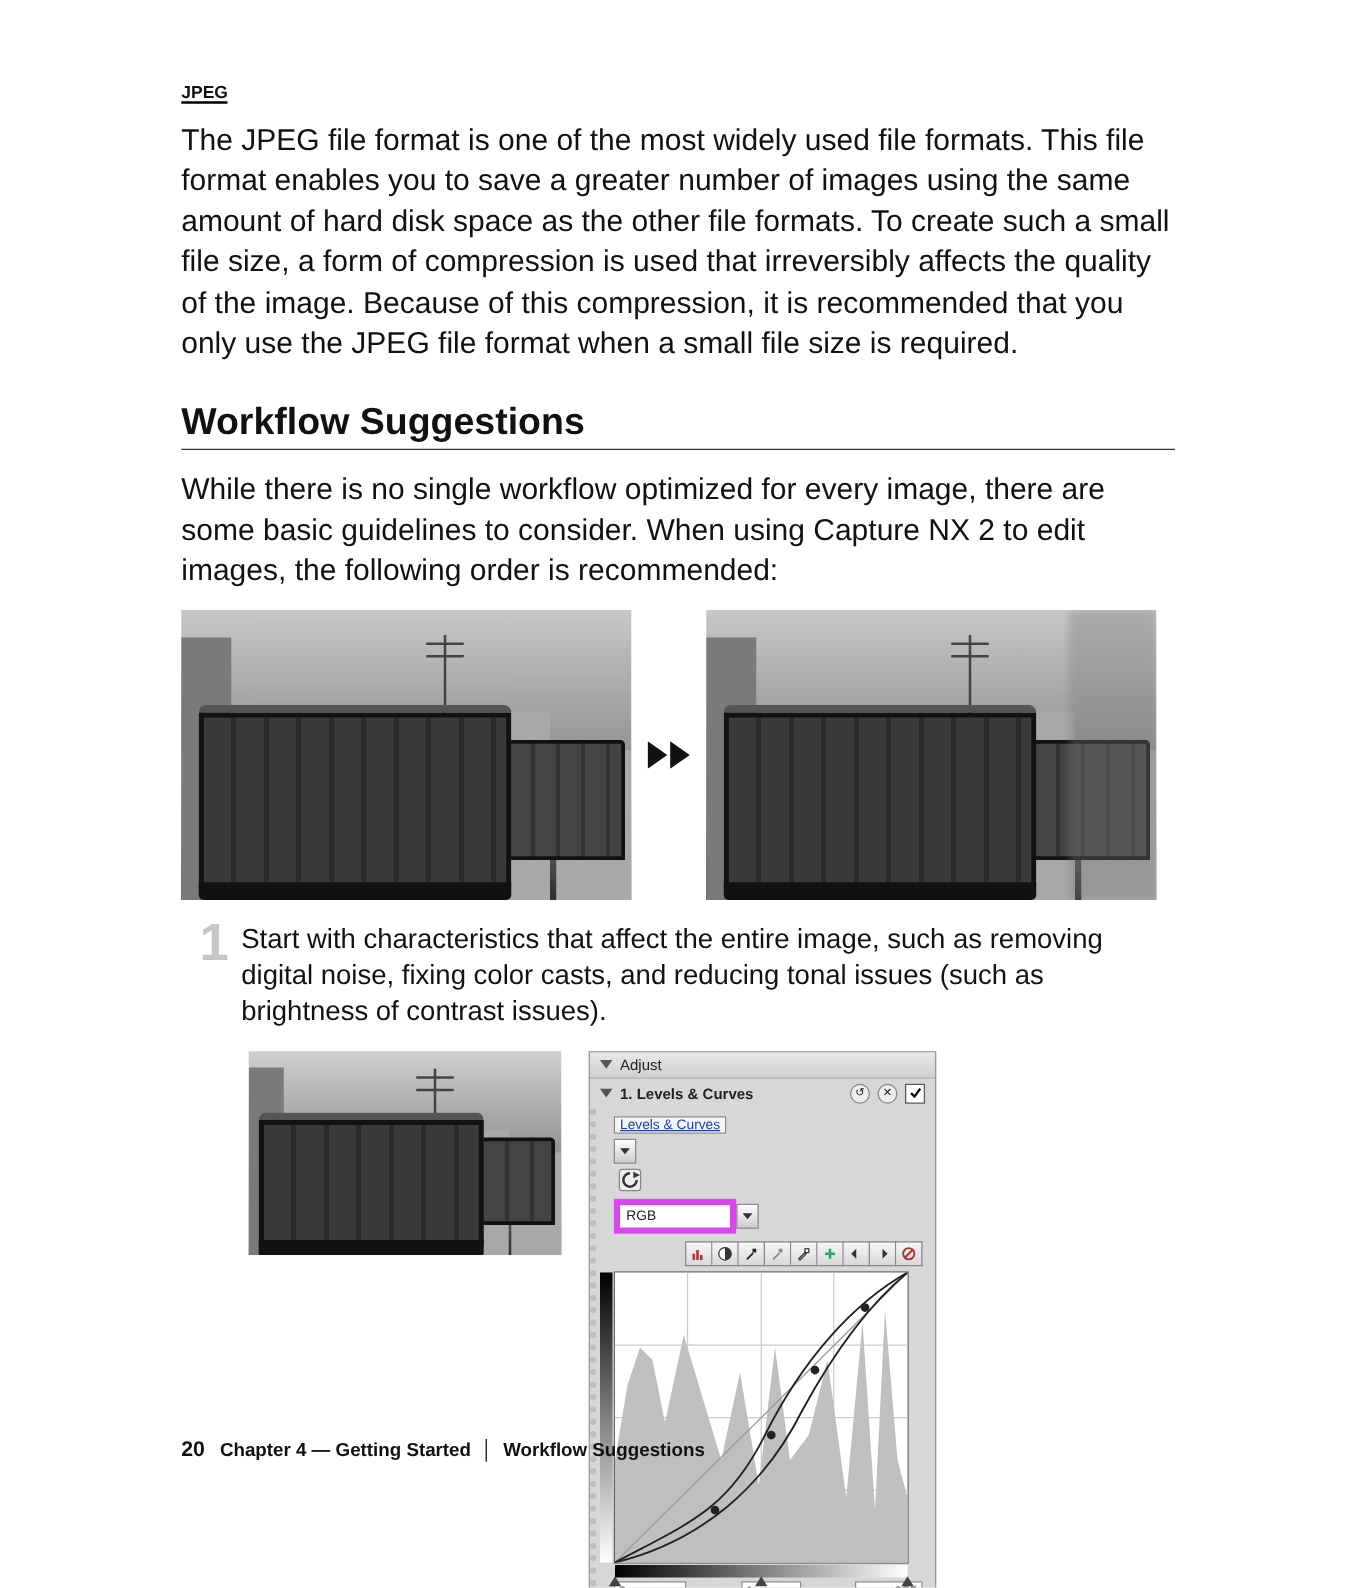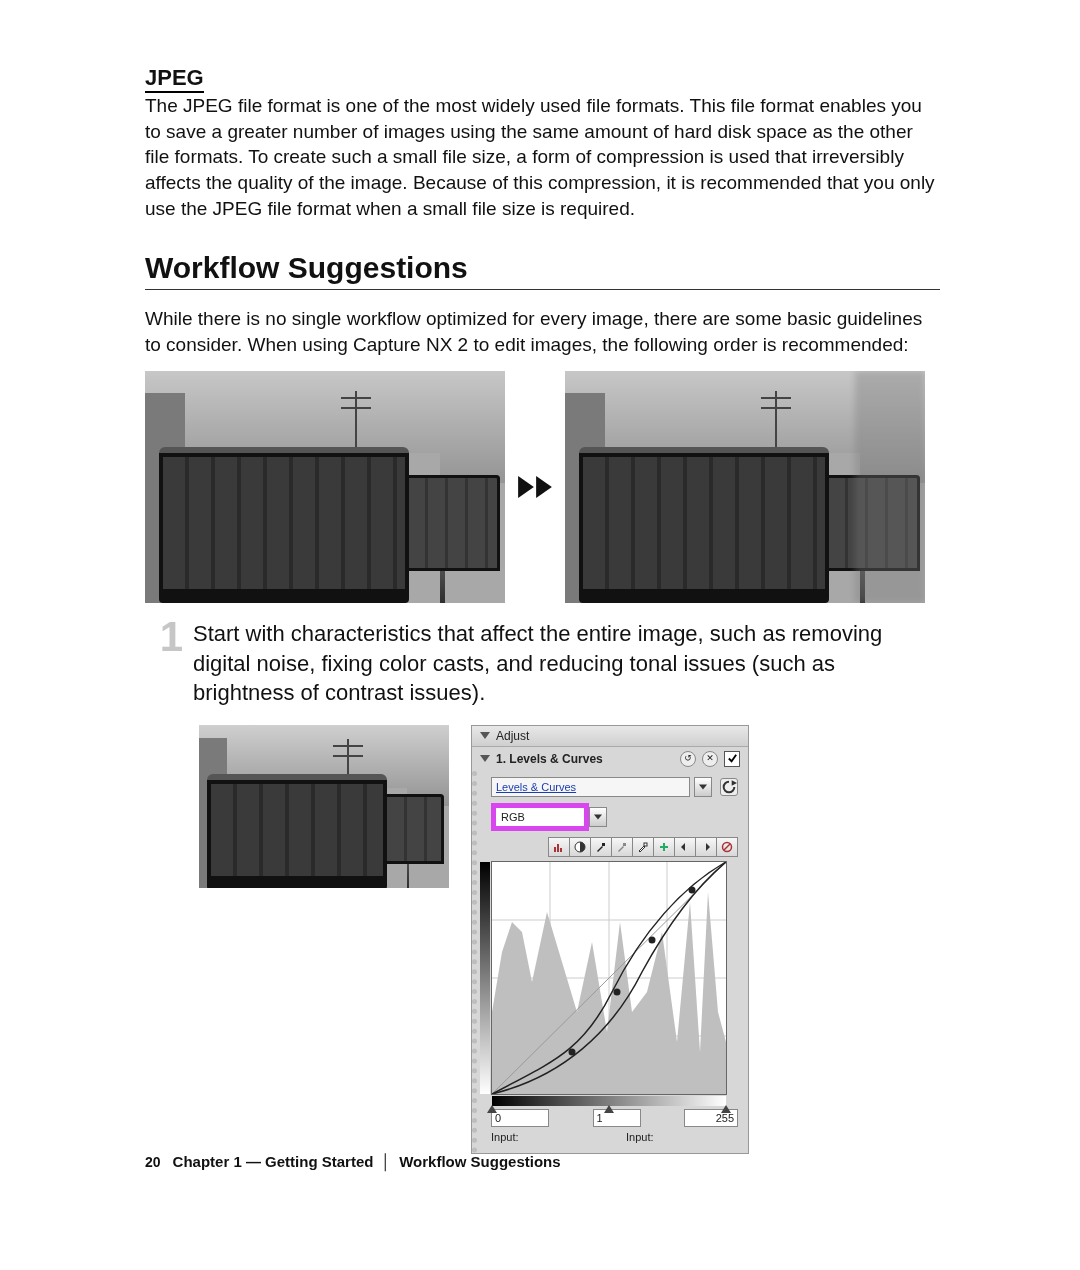--- a/index.html
+++ b/index.html
@@ -15,28 +15,28 @@
   .page {
     position: relative;
     width: 1080px;
     height: 1270px;
     box-sizing: border-box;
     padding: 65px 140px 0 145px;
   }
 
   .jpeg-head {
     font-weight: 700;
-    font-size: 22px;
+    font-size: 14px;
     border-bottom: 2px solid #000;
     display: inline-block;
     padding-bottom: 0;
-    margin-bottom: 0;
+    margin-bottom: 14px;
   }
   .body-text {
-    font-size: 19px;
+    font-size: 24px;
     line-height: 1.35;
     margin: 0 0 30px 0;
   }
 
   .h2 {
     font-weight: 700;
     font-size: 30px;
     margin: 6px 0 4px 0;
   }
   .rule {
@@ -164,22 +164,23 @@
   .mini-btn {
     width:14px;height:14px;border:1px solid #888;border-radius:8px;
     display:flex;align-items:center;justify-content:center;
     font-size:9px; background:#eee; line-height:1;
   }
   .chk { width:14px;height:14px;border:1px solid #555;background:#fff;
          display:flex;align-items:center;justify-content:center; }
   .chk svg{width:11px;height:11px;}
   .panel-body { padding: 6px 10px 10px 14px; background:#d7d7d7; border-left:5px dotted #bdbdbd; }
   .combo {
-    display:flex; align-items:center; gap:4px;
+    display:flex; align-items:flex-start; gap:4px;
     margin-bottom:6px;
+    flex-direction:column;
   }
   .combo-field {
     flex:1; height:18px; border:1px solid #888; background:#f6f6f6;
     font-size:11px; color:#1a3db3; padding:0 4px; display:flex; align-items:center;
     text-decoration: underline;
   }
   .combo-arrow {
     width:16px;height:18px;border:1px solid #888;background:linear-gradient(#fff,#ccc);
     display:flex;align-items:center;justify-content:center;
   }
@@ -234,21 +235,21 @@
   .opacity-row {
     display:flex; align-items:center; justify-content:flex-end; gap:8px;
     padding:4px 10px; border-top:1px solid #bbb; background:#d7d7d7;
   }
   .radio { width:12px;height:12px;border:1px solid #666;border-radius:50%;background:#fff;}
 
   .footer {
     position:absolute; left:145px; bottom:100px;
     font-size:15px; display:flex; align-items:baseline; gap:12px;
   }
-  .footer .pg { font-weight:700; font-size:14px; }
+  .footer .pg { font-weight:700; font-size:17px; }
   .footer .crumbs { font-weight:700; }
   .footer .sep { margin: 0 4px; font-weight:400; }
 </style>
 </head>
 <body>
 
 <div class="page">
 
   
   <div class="jpeg-head">JPEG</div>
@@ -454,19 +455,19 @@
         </div>
       </div>
 
     </div>
   </div>
 
   
   <div class="footer">
     <span class="pg">20</span>
     <span class="crumbs">
-      <span>Chapter 1 — Getting Started</span>
+      <span>Chapter 4 — Getting Started</span>
       <span class="sep">│</span>
       <span>Workflow Suggestions</span>
     </span>
   </div>
 
 </div>
 
 </body></html>

